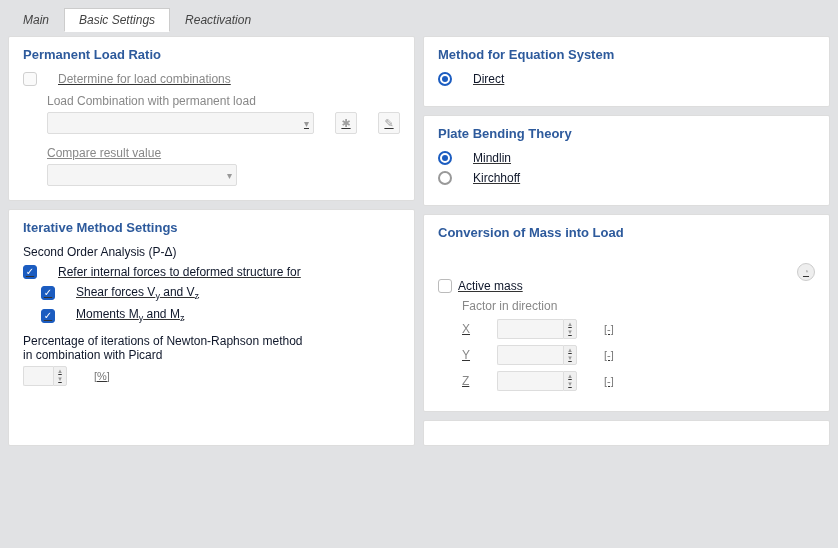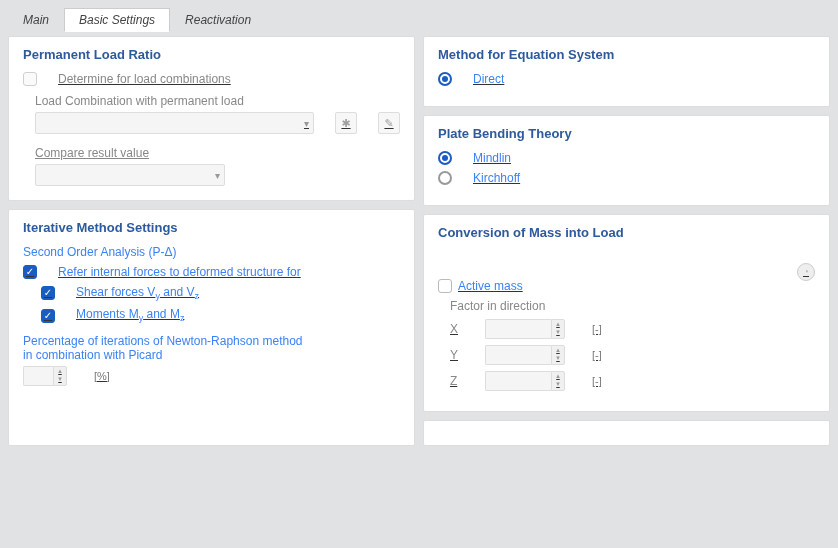--- a/index.html
+++ b/index.html
@@ -12,32 +12,32 @@
   .panel { background:#fff; border:1px solid #ddd; border-radius:2px; padding:10px 14px 14px;}
   .panel-title { color:#2d5a9c; font-weight:600; font-size:13px; margin-bottom:10px;}
   .row { display:flex; align-items:center; gap:21px; margin-bottom:6px;text-decoration:underline;}
   .check { width:14px; height:14px; border:1px solid #bbb; border-radius:3px; display:inline-flex; justify-content:center; align-items:center; flex:0 0 14px; background:#fff; cursor:pointer;}
   .check.checked { background:#1b5cc0; border-color:#1b5cc0;}
   .check.checked::after { content:"✓"; color:#fff; font-size:10px; line-height:1;}
   .check.disabled { border-color:#d0d0d0; background:#fafafa; cursor:default; }
   .radio { width:14px; height:14px; border-radius:50%; border:2px solid #999; display:inline-flex; justify-content:center; align-items:center; cursor:pointer; flex:0 0 14px;}
   .radio.on { border-color:#1b5cc0;}
   .radio.on::after { content:""; width:6px; height:6px; border-radius:50%; background:#1b5cc0;}
-  .label { color:#3b82f6;}
+  .label { color:#0f172a;}
   .label.disabled, .disabled { color:#888;}
   .combo { height:22px; background:#f5f5f5; border:1px solid #ddd; display:flex; align-items:center; justify-content:flex-end; padding:0 4px; border-radius:2px; color:#888; cursor:not-allowed;}
   .chev { font-size:10px; color:#999;}
   .iconbtn { width:22px; height:22px; border:1px solid #ddd; background:#f7f7f7; display:inline-flex; align-items:center; justify-content:center; border-radius:2px; cursor:not-allowed; color:#a0a0a0; font-size:11px;}
   .spin { display:flex; align-items:center;}
   .spin input{ width:30px; height:20px; border:1px solid #ddd; background:#f5f5f5; border-right:none; border-radius:2px 0 0 2px; color:#999; padding:0 2px;}
   .spin .spinbtns{ width:14px; height:20px; border:1px solid #ddd; background:#f0f0f0; display:flex; flex-direction:column; line-height:8px; font-size:7px; color:#999; border-radius:0 2px 2px 0; text-align:center;}
   .spin.wide input{width:66px;}
   .unit{margin-left:6px; color:#777; font-size:11px;}
   sub{font-size:9px;}
-  .indent{margin-left:12px;}
+  .indent{margin-left:24px;}
   .indent2{margin-left:18px;}
   .chart-icon{width:18px;height:18px;border:1px solid #ccc;border-radius:50%;display:inline-flex;justify-content:center;align-items:center;color:#bbb;font-size:10px;}
   .empty-panel{flex:1;}
 </style>
 </head>
 <body>
 
 <div class="tabs">
   <div class="tab">Main</div>
   <div class="tab active">Basic Settings</div>

